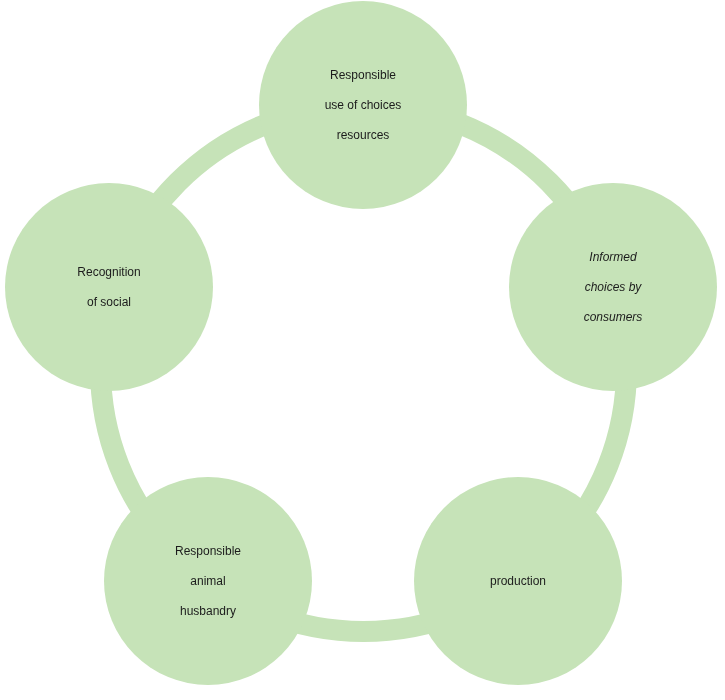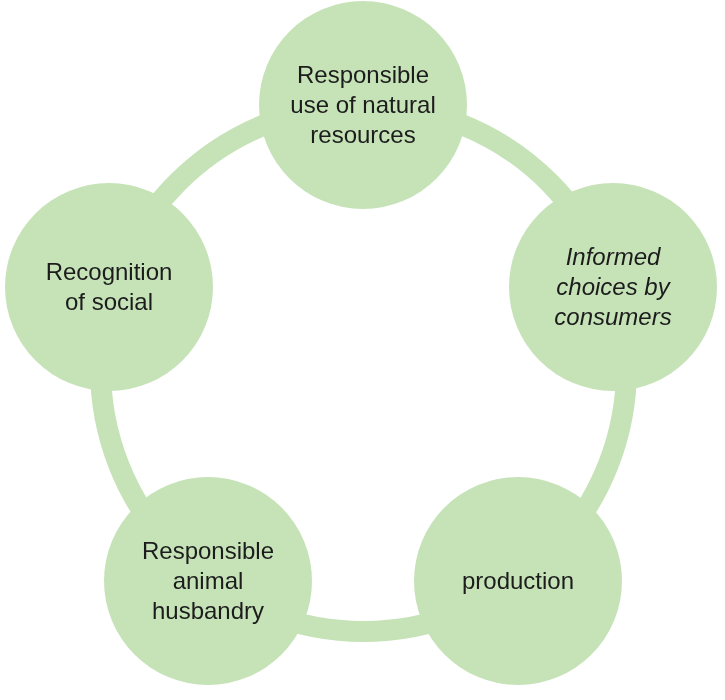--- a/index.html
+++ b/index.html
@@ -33,21 +33,21 @@
     height: 208px;
     border-radius: 50%;
     background: #c6e3b8;
     display: flex;
     align-items: center;
     justify-content: center;
     z-index: 2;
   }
   .node-label {
     text-align: center;
-    font-size: 24px;
+    font-size: 12px;
     line-height: 30px;
     color: #1c1c1c;
     max-width: 185px;
   }
   .node-label .line {
     display: block;
     white-space: nowrap;
   }
   
   .node-top          { left: 259px; top: 1px;   }
@@ -59,21 +59,21 @@
 </head>
 <body>
 
 <div class="stage">
 
   <div class="ring"></div>
 
   <div class="node node-top">
     <div class="node-label">
       <span class="line">Responsible</span>
-      <span class="line">use of natural</span>
+      <span class="line">use of choices</span>
       <span class="line">resources</span>
     </div>
   </div>
 
   <div class="node node-right">
     <div class="node-label">
       <span class="line">Informed</span>
       <span class="line">choices by</span>
       <span class="line">consumers</span>
     </div>

